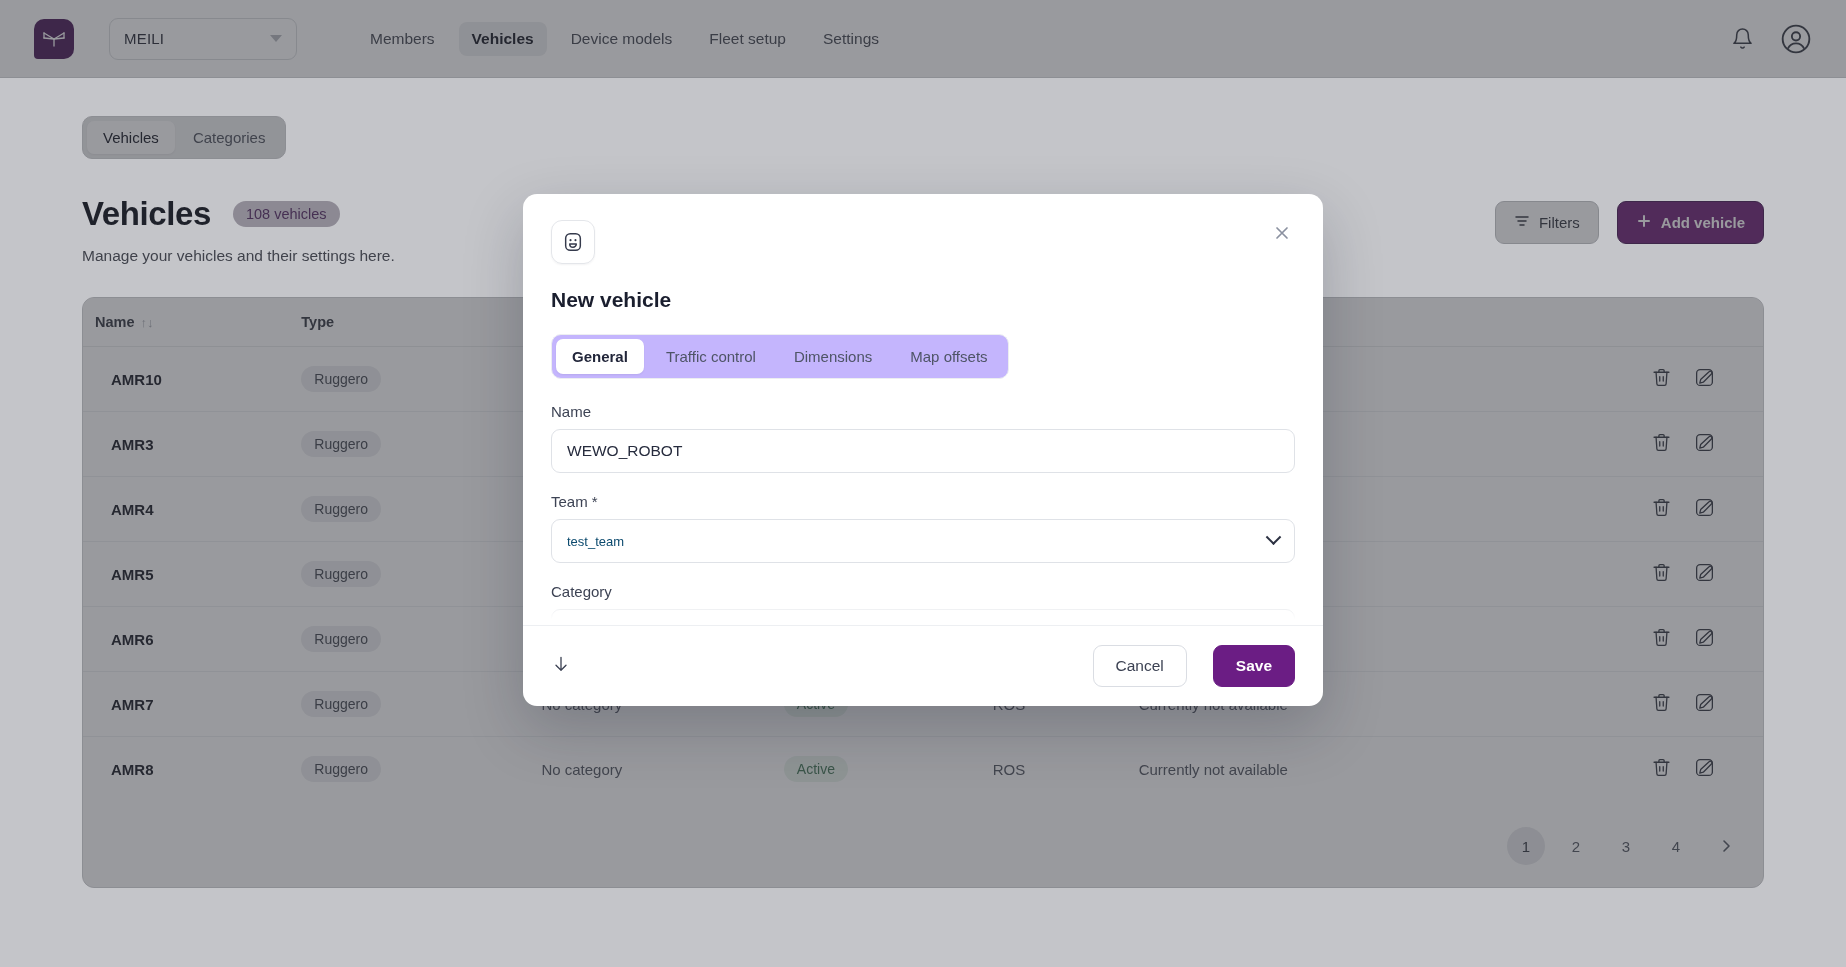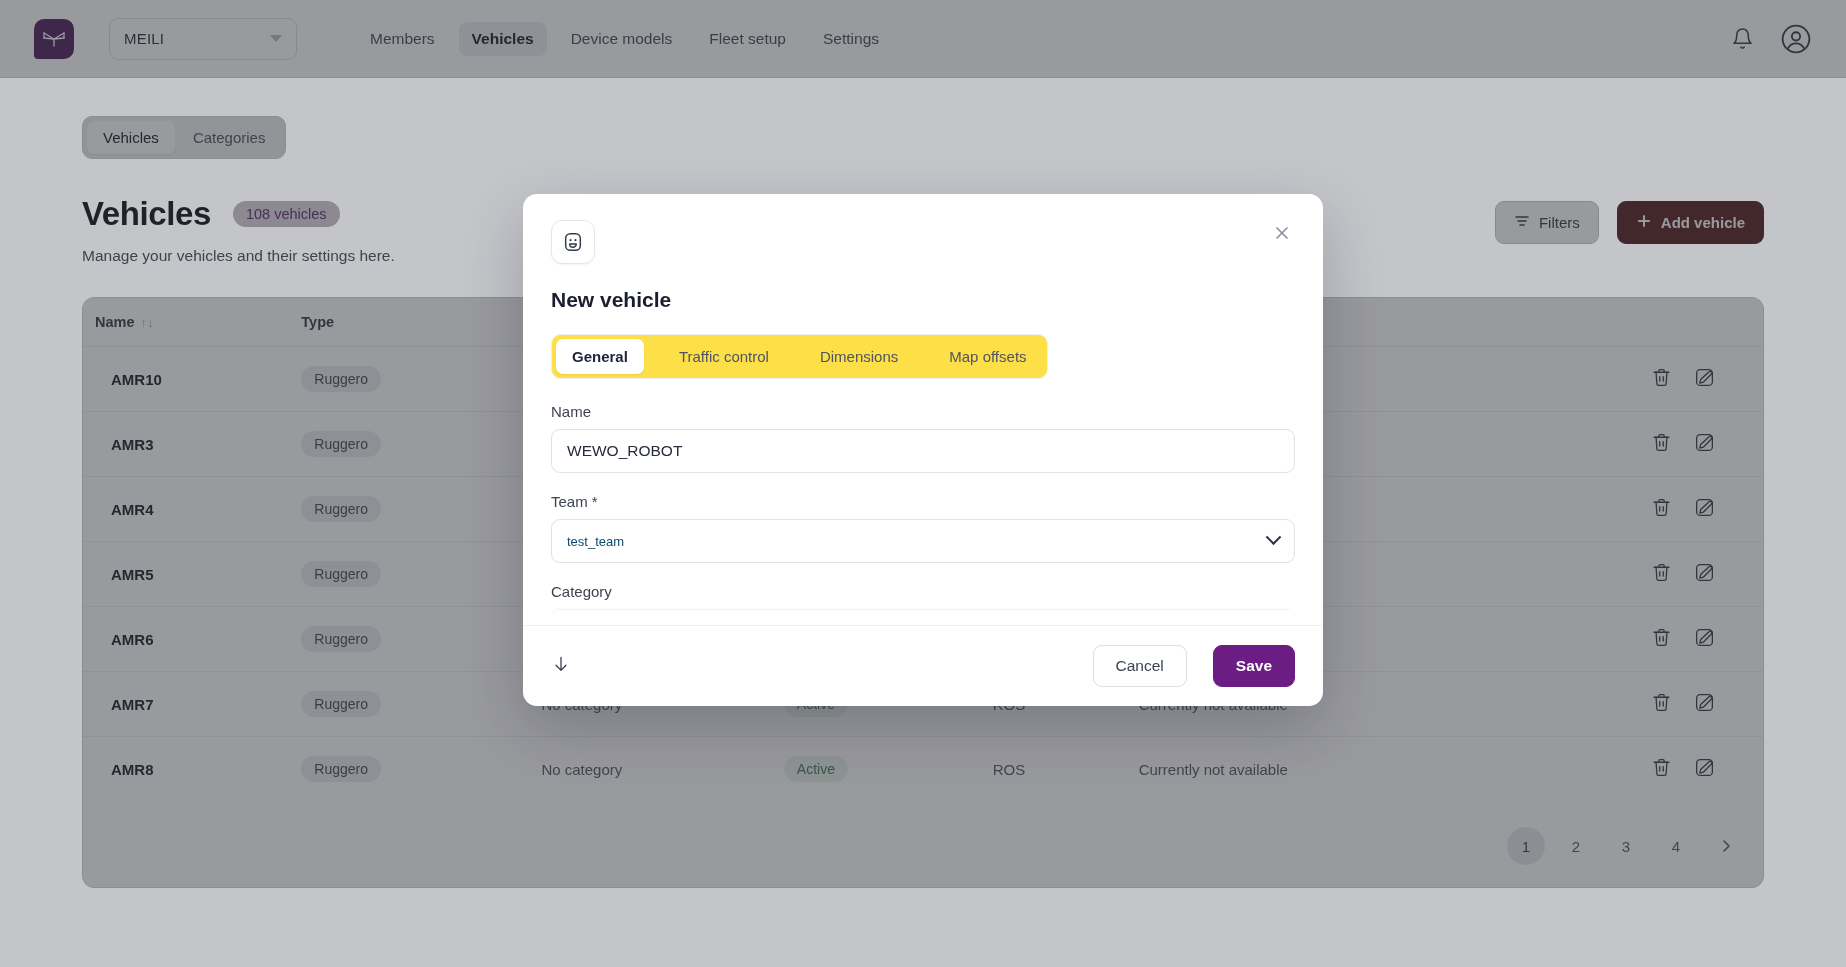--- a/index.html
+++ b/index.html
@@ -135,21 +135,21 @@
   .title-actions { display: flex; align-items: center; gap: 18px; margin-top: 6px; }
   .btn {
     display: inline-flex; align-items: center; gap: 9px;
     font-size: 15px; border-radius: 9px;
     padding: 11px 18px; white-space: nowrap;
   }
   .btn-outline {
     background: #fff; border: 1px solid #dadde3; color: #3c4253;
   }
   .btn-primary {
-    background: #7f1d1d; border: 1px solid #6b1d84; color: #ffffff;
+    background: #a21caf; border: 1px solid #6b1d84; color: #ffffff;
     font-weight: 600;
   }
 
   
   .table-card {
     margin-top: 32px;
     border: 1px solid #e6e8ec;
     border-radius: 12px;
     background: #fff;
     overflow: hidden;
@@ -242,25 +242,25 @@
     display: flex; align-items: center; justify-content: center;
   }
   .modal-title {
     margin-top: 24px;
     font-size: 21px; font-weight: 700; color: #1a1e2e;
   }
 
   .modal-tabs {
     margin-top: 22px;
     display: inline-flex;
-    background: #fde047;
+    background: #c4b5fd;
     border: 1px solid #eceef1;
     border-radius: 10px;
     padding: 4px;
-    gap: 19px;
+    gap: 6px;
   }
   .mtab {
     font-size: 15px; color: #4e5466;
     padding: 9px 16px; border-radius: 7px; white-space: nowrap;
   }
   .mtab.active {
     background: #ffffff; color: #22263a; font-weight: 600;
     box-shadow: 0 1px 2px rgba(16,24,40,.07);
   }
 

